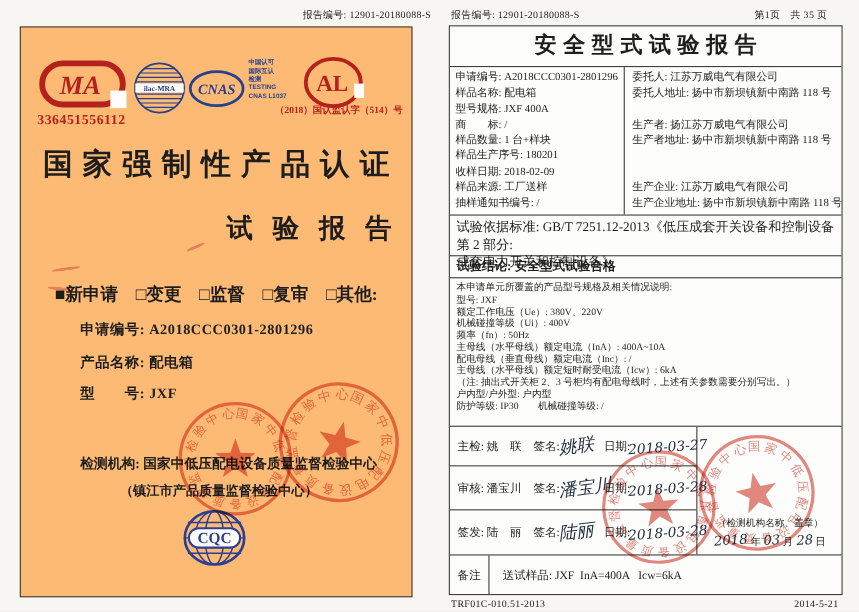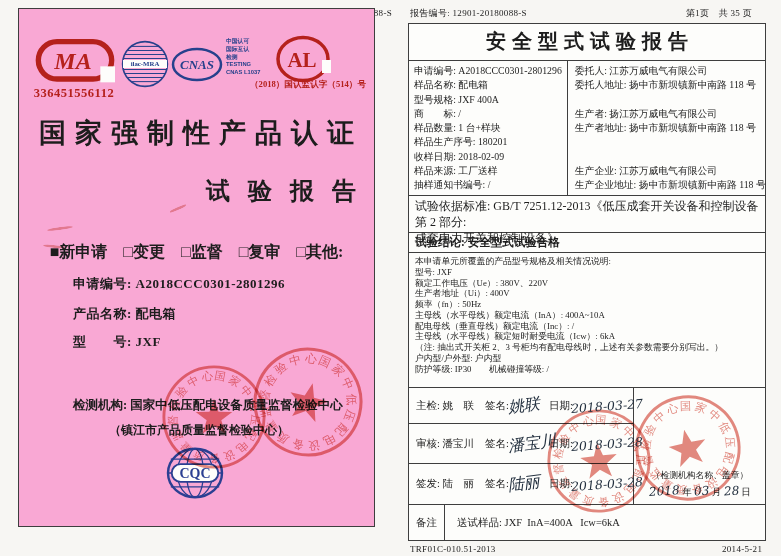--- a/index.html
+++ b/index.html
@@ -7,22 +7,22 @@
     position:relative;width:781px;height:556px;overflow:hidden;
     background:#f7f6f3;
     font-family:"Liberation Serif","DejaVu Serif",serif;
     color:#1d1d1d;
     padding-left:16px;
   }
   .abs{position:absolute;}
   .small{font-size:9px;letter-spacing:.3px;}
   
   .page-l{
-    position:absolute;left:18px;top:8px;width:357px;height:519px;
-    background:#f9a8d4;border:1.5px solid #3e3e3e;box-sizing:border-box;
+    position:absolute;left:18px;top:24px;width:357px;height:519px;
+    background:#fdba74;border:1.5px solid #3e3e3e;box-sizing:border-box;
   }
   .hdr-l{left:180px;top:7px;width:212px;text-align:right;}
   .cma-svg{left:16px;top:28px;width:80px;height:48px;}
   .cma-num{left:6px;top:77px;width:98px;text-align:center;font-size:12.5px;font-weight:700;letter-spacing:.5px;}
   .red-ink{color:#b5211c;}
   .blue-ink{color:#27418c;}
   .ilac-svg{left:102px;top:31px;width:48px;height:48px;}
   .cnas-svg{left:152px;top:37px;width:52px;height:37px;}
   .cnas-block{left:207px;top:29px;width:46px;font-size:5.8px;line-height:1.35;font-weight:700;font-family:"Liberation Sans",sans-serif;}
   .al-svg{left:256px;top:25px;width:56px;height:50px;}
@@ -192,21 +192,21 @@
       <div>试验依据标准: GB/T 7251.12-2013《低压成套开关设备和控制设备 第 2 部分:</div>
       <div>成套电力开关和控制设备》</div>
     </div>
 
     <div class="row row-concl">试验结论: 安全型式试验合格</div>
 
     <div class="row row-cov">
       <p>本申请单元所覆盖的产品型号规格及相关情况说明:</p>
       <p>型号: JXF</p>
       <p>额定工作电压（Ue）: 380V、220V</p>
-      <p>生产者地址（Ui）: 400V</p>
+      <p>机械碰撞等级（Ui）: 400V</p>
       <p>频率（fn）: 50Hz</p>
       <p>主母线（水平母线）额定电流（InA）: 400A~10A</p>
       <p>配电母线（垂直母线）额定电流（Inc）: /</p>
       <p>主母线（水平母线）额定短时耐受电流（Icw）: 6kA</p>
       <p>（注: 抽出式开关柜 2、3 号柜均有配电母线时，上述有关参数需要分别写出。）</p>
       <p>户内型/户外型: 户内型</p>
       <p>防护等级: IP30　　机械碰撞等级: /</p>
     </div>
 
     <div class="row row-sig">

